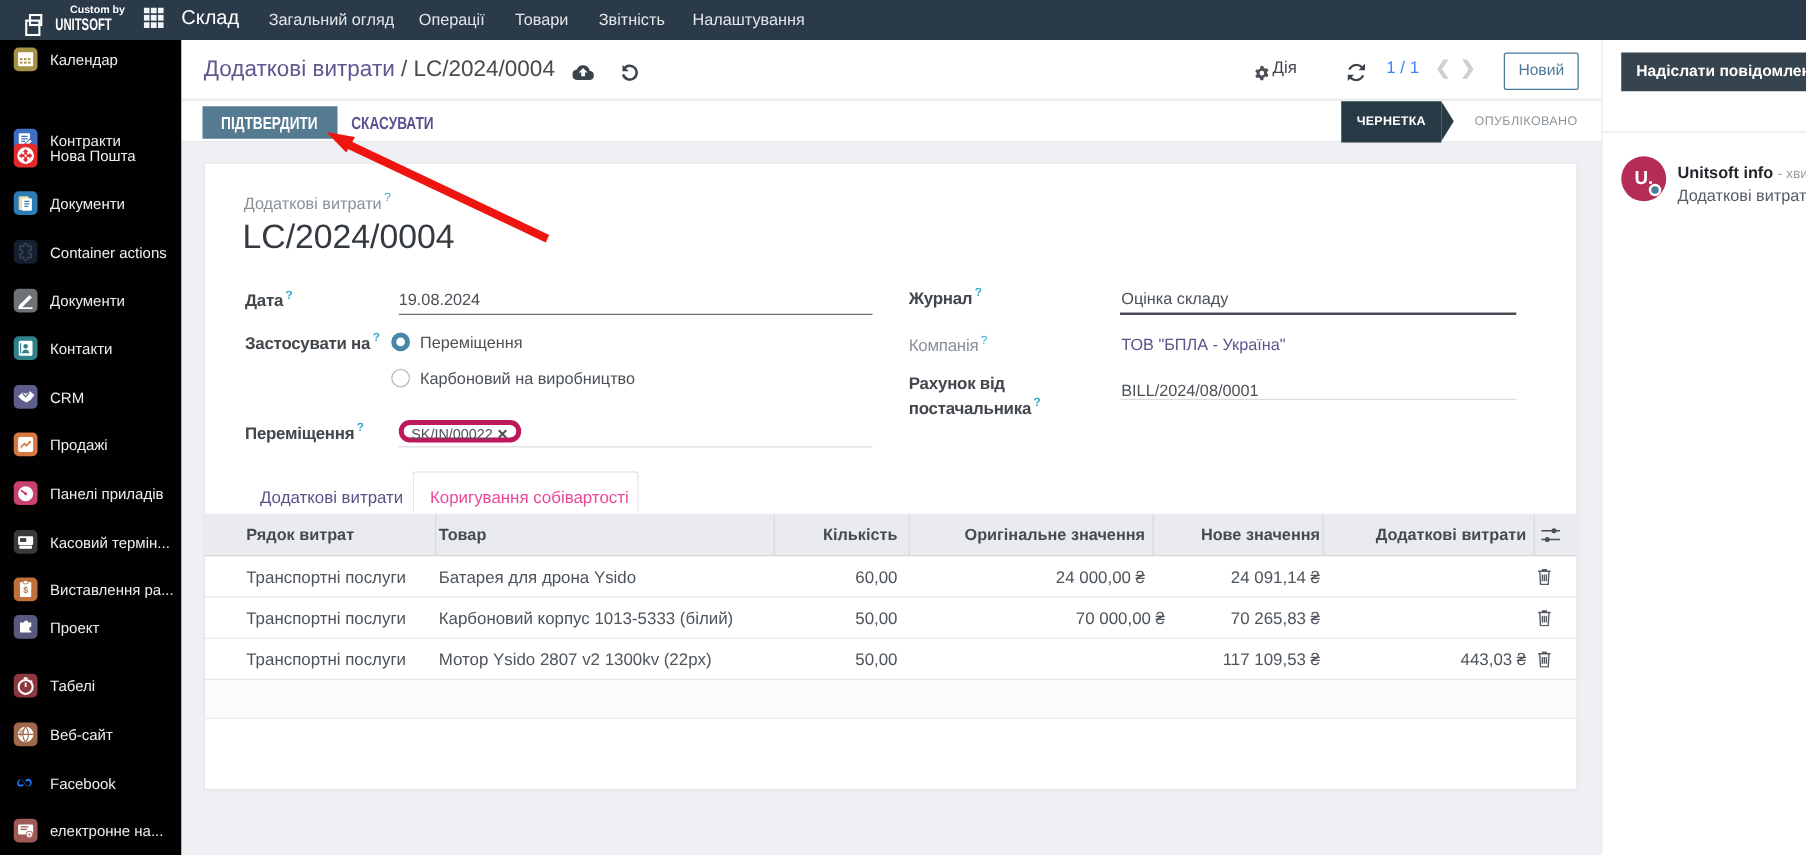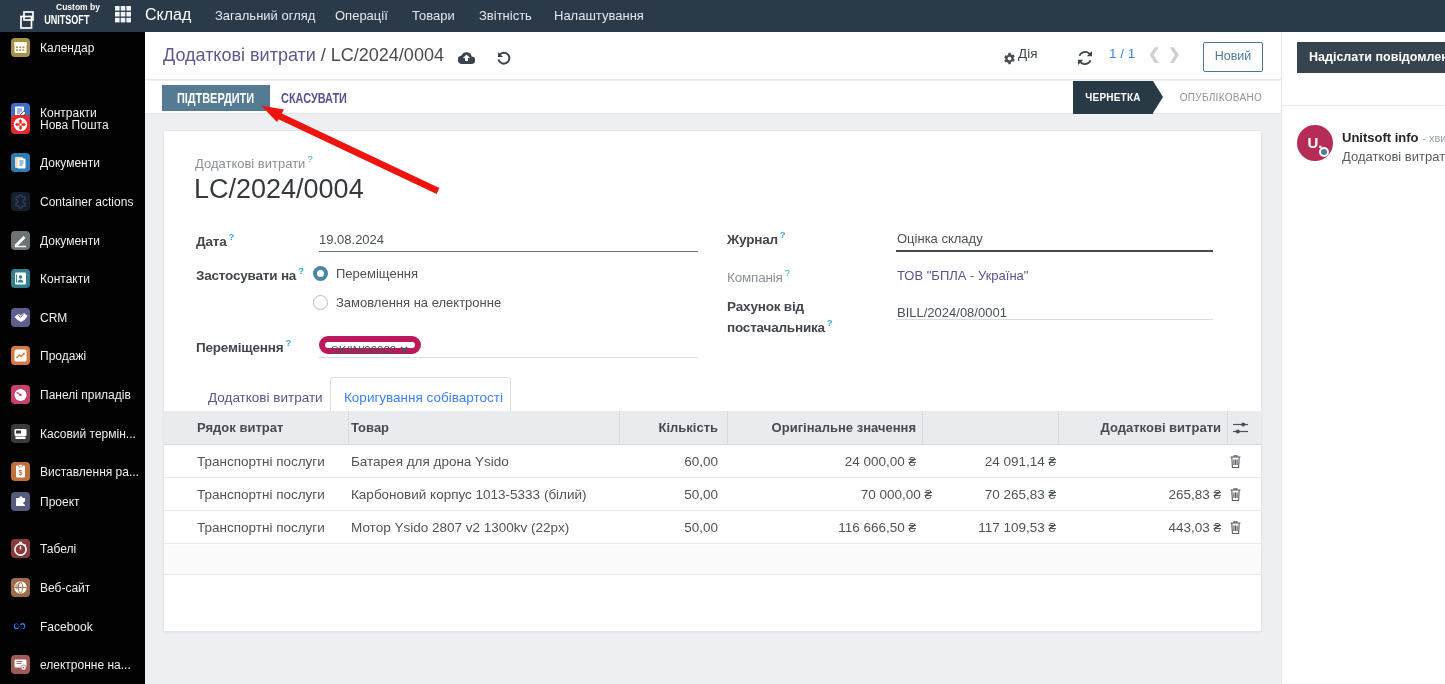--- a/index.html
+++ b/index.html
@@ -33,25 +33,25 @@
 #title { position:absolute; left:30px; top:43px; font-size:27px; font-weight:500; color:#343a40; }
 .flabel { position:absolute; font-size:13.5px; color:#42474d; font-weight:700; letter-spacing:-.2px; }
 .fval { position:absolute; font-size:13px; color:#4b5157; }
 .uline { position:absolute; height:1px; background:#6a7177; }
 #journal-ul { height:2px; background:#464c52; }
 #bill-ul { background:#dadde0; }
 #tags-ul { background:#dadde0; }
 .radio { position:absolute; width:15px; height:15px; border-radius:50%; }
 #radio1 { border:4.5px solid #4a86a8; background:#fff; }
 #radio2 { border:1px solid #b7bdc3; background:#fff; }
-#tagpill { position:absolute; left:155px; top:205px; height:18px; border:6px solid #be185d; border-radius:10px; font-size:11.5px; color:#4b5157; padding:0 6px; line-height:16px; }
+#tagpill { position:absolute; left:155px; top:205px; height:18px; border:4px solid #be185d; border-radius:10px; font-size:11.5px; color:#4b5157; padding:0 6px; line-height:16px; }
 #tabs { position:absolute; left:0; top:246px; width:1097px; height:34px; }
 #tab1 { position:absolute; left:44px; top:13px; font-size:13.5px; color:#5c538c; }
 #tab2box { position:absolute; left:166px; top:0px; width:181px; height:34px; border:1px solid #dddfe2; border-bottom:none; border-radius:3px 3px 0 0; background:#fff; }
-#tab2 { position:absolute; left:13px; top:12px; font-size:13.5px; color:#3b82f6; }
+#tab2 { position:absolute; left:13px; top:12px; font-size:13.5px; color:#ec4899; }
 #tbl { position:absolute; left:0; top:280px; width:1097px; }
 #thead { position:absolute; left:0; top:0; width:1097px; height:34px; background:#e9ebee; border-bottom:1px solid #d6d9dc; font-weight:bold; font-size:13px; color:#454b52; }
 .th { position:absolute; top:0; height:34px; line-height:34px; }
 .vsep { position:absolute; top:0; width:1px; height:34px; background:#d8dbde; }
 .trow { position:absolute; left:0; width:1097px; height:33px; border-bottom:1px solid #e7e9eb; font-size:13.5px; color:#4d545b; }
 .td { position:absolute; top:0; height:33px; line-height:33px; white-space:nowrap; }
 .num { text-align:right; }
 #emptyrow { position:absolute; left:0; top:414px; width:1097px; height:30px; background:#fbfbfc; border-bottom:1px solid #e7e9eb; }
 #chatter { position:absolute; left:1281px; top:32px; width:164px; height:652px; background:#fff; border-left:1px solid #e7e9eb; overflow:visible; }
 #sendbtn { position:absolute; left:15px; top:10px; width:200px; white-space:nowrap; overflow:hidden; height:31px; background:#35444e; color:#fff; font-size:12.5px; font-weight:bold; line-height:31px; padding-left:12px; }
@@ -267,21 +267,21 @@
     <div id="title">LC/2024/0004</div>
 
     <div class="flabel" style="left:32px;top:100px">Дата<span class="qm">?</span></div>
     <div class="fval" style="left:155px;top:101px">19.08.2024</div>
     <div class="uline" style="left:155px;top:120px;width:379px"></div>
 
     <div class="flabel" style="left:32px;top:134px">Застосувати на<span class="qm">?</span></div>
     <div class="radio" id="radio1" style="left:149px;top:135px"></div>
     <div class="fval" style="left:172px;top:135px">Переміщення</div>
     <div class="radio" id="radio2" style="left:149px;top:164px"></div>
-    <div class="fval" style="left:172px;top:164px">Замовлення на електронне</div>
+    <div class="fval" style="left:172px;top:164px">Карбоновий на виробництво</div>
 
     <div class="flabel" style="left:32px;top:206px">Переміщення<span class="qm">?</span></div>
     <div id="tagpill">SK/IN/00022 <b style="font-size:11px">✕</b></div>
     <div class="uline" id="tags-ul" style="left:155px;top:226px;width:379px"></div>
 
     <div class="flabel" style="left:563px;top:98px">Журнал<span class="qm">?</span></div>
     <div class="fval" style="left:733px;top:100px">Оцінка складу</div>
     <div class="uline" id="journal-ul" style="left:732px;top:119px;width:317px"></div>
 
     <div class="flabel" style="left:563px;top:136px;color:#8a9197;font-weight:400">Компанія<span class="qm">?</span></div>
@@ -300,20 +300,21 @@
     <div id="tbl">
       <div id="thead">
         <div class="th" style="left:33px">Рядок витрат</div>
         <div class="vsep" style="left:184px"></div>
         <div class="th" style="left:187px">Товар</div>
         <div class="vsep" style="left:455px"></div>
         <div class="th num" style="left:460px;width:94px">Кількість</div>
         <div class="vsep" style="left:563px"></div>
         <div class="th num" style="left:565px;width:187px">Оригінальне значення</div>
         <div class="vsep" style="left:758px"></div>
+        <div class="th num" style="left:763px;width:129px">Нове значення</div>
         <div class="vsep" style="left:894px"></div>
         <div class="th num" style="left:903px;width:154px">Додаткові витрати</div>
         <div class="vsep" style="left:1063px"></div>
         <svg style="position:absolute;left:1069px;top:11px" width="15" height="12" viewBox="0 0 15 12">
             <g stroke="#4a5056" stroke-width="1.2">
               <line x1="0" y1="2.5" x2="15" y2="2.5"></line>
               <line x1="0" y1="9.5" x2="15" y2="9.5"></line>
             </g>
             <circle cx="10.2" cy="2.5" r="2" fill="#4a5056"></circle>
             <circle cx="4.8" cy="9.5" r="2" fill="#4a5056"></circle>
@@ -328,30 +329,28 @@
         <svg class="trash" style="position:absolute;left:1066px;top:10px" width="11" height="13" viewBox="0 0 11 13">
             <path fill="none" stroke="#565c63" stroke-width="1.1" d="M.5 2h10M4 2V.8h3V2M1.8 2l.6 10.6h6.2L9.2 2M3.9 4.5v5.5M5.5 4.5v5.5M7.1 4.5v5.5"></path>
           </svg>
       </div>
       <div class="trow" style="top:67px">
         <div class="td" style="left:33px">Транспортні послуги</div>
         <div class="td" style="left:187px">Карбоновий корпус 1013-5333 (білий)</div>
         <div class="td num" style="left:460px;width:94px">50,00</div>
         <div class="td num" style="left:581px;width:187px">70 000,00 ₴</div>
         <div class="td num" style="left:763px;width:129px">70 265,83 ₴</div>
-        <div class="td num" style="left:903px;width:154px">265,83 ₴</div>
         <svg class="trash" style="position:absolute;left:1066px;top:10px" width="11" height="13" viewBox="0 0 11 13">
             <path fill="none" stroke="#565c63" stroke-width="1.1" d="M.5 2h10M4 2V.8h3V2M1.8 2l.6 10.6h6.2L9.2 2M3.9 4.5v5.5M5.5 4.5v5.5M7.1 4.5v5.5"></path>
           </svg>
       </div>
       <div class="trow" style="top:100px">
         <div class="td" style="left:33px">Транспортні послуги</div>
         <div class="td" style="left:187px">Мотор Ysido 2807 v2 1300kv (22px)</div>
         <div class="td num" style="left:460px;width:94px">50,00</div>
-        <div class="td num" style="left:565px;width:187px">116 666,50 ₴</div>
         <div class="td num" style="left:763px;width:129px">117 109,53 ₴</div>
         <div class="td num" style="left:903px;width:154px">443,03 ₴</div>
         <svg class="trash" style="position:absolute;left:1066px;top:10px" width="11" height="13" viewBox="0 0 11 13">
             <path fill="none" stroke="#565c63" stroke-width="1.1" d="M.5 2h10M4 2V.8h3V2M1.8 2l.6 10.6h6.2L9.2 2M3.9 4.5v5.5M5.5 4.5v5.5M7.1 4.5v5.5"></path>
           </svg>
       </div>
     </div>
     <div id="emptyrow"></div>
   </div>
 </div>

